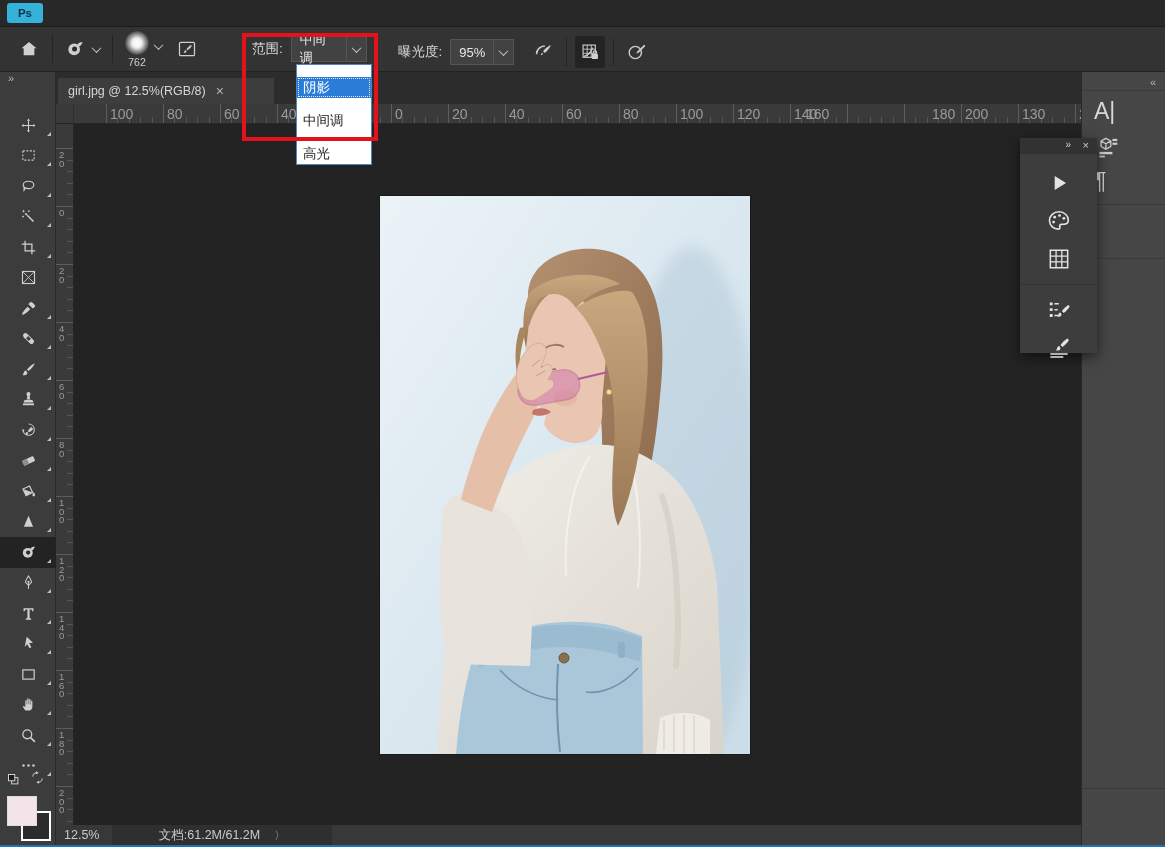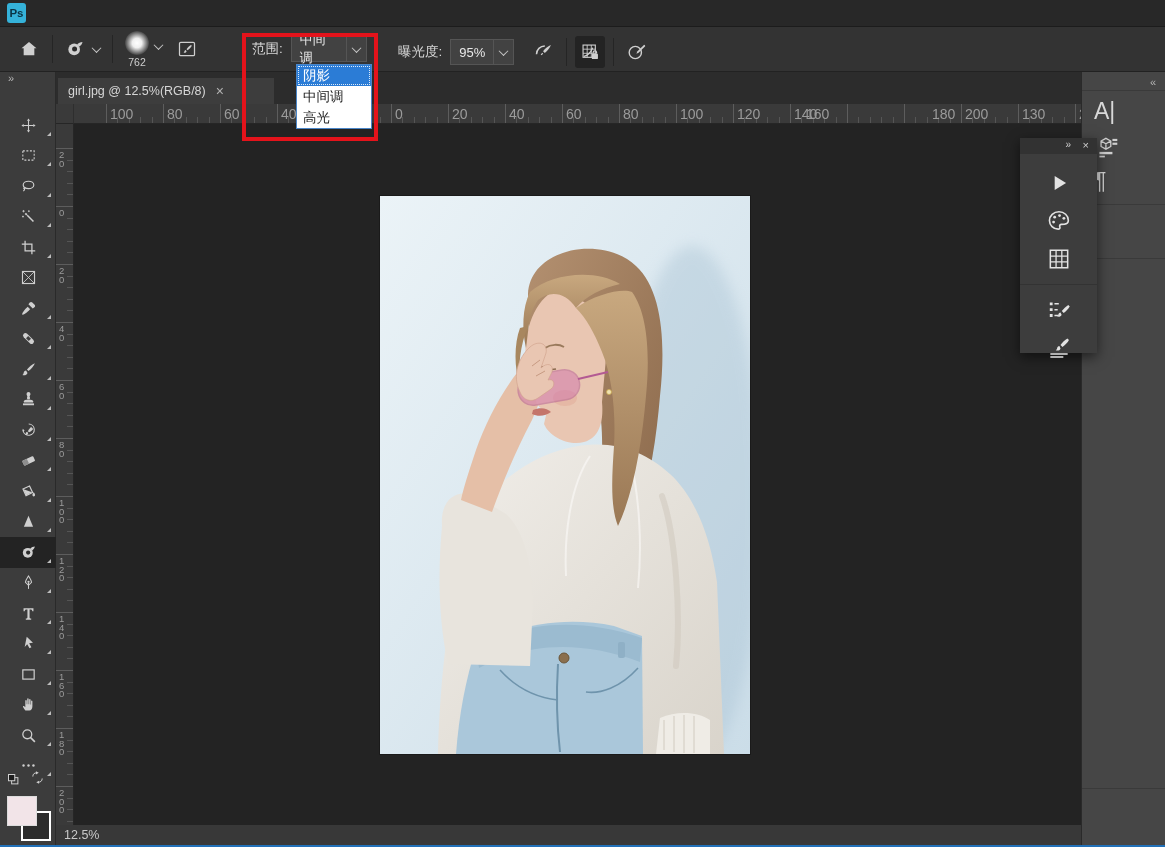--- a/index.html
+++ b/index.html
@@ -6,21 +6,21 @@
   *{box-sizing:border-box;}
   #app{position:relative;width:1165px;height:847px;overflow:hidden;
        background:#2b2b2b;font-family:"Liberation Sans",sans-serif;
        -webkit-font-smoothing:antialiased;}
   .icon{display:inline-block;line-height:0;color:#cfcfcf;}
   .icon svg{width:100%;height:100%;}
 
   
   .menubar{position:absolute;left:0;top:0;width:1165px;height:27px;background:#282828;
            border-bottom:1px solid #1c1c1c;display:flex;align-items:center;}
-  .ps-logo{width:19px;height:20px;margin:0 10px 0 7px;border-radius:3px;background:#35b2d9;
+  .ps-logo{width:36px;height:20px;margin:0 10px 0 7px;border-radius:3px;background:#35b2d9;
            color:#0a3344;font-size:11.5px;font-weight:bold;display:flex;align-items:center;justify-content:center;}
   .menu-items{display:flex;}
   .menu-item{color:#e2e2e2;font-size:13.5px;padding:0 13px;line-height:27px;cursor:default;}
 
   
   .optionsbar{position:absolute;left:0;top:27px;width:1165px;height:45px;background:#333333;
               border-bottom:1px solid #222;display:flex;align-items:center;}
   .obtn{height:32px;min-width:30px;display:flex;align-items:center;justify-content:center;padding:0 4px;}
   .obtn.pressed{background:#232323;border-radius:3px;}
   .vsep{width:1px;height:28px;background:#252525;margin:0 8px;display:inline-block;flex:none;}
@@ -107,21 +107,21 @@
   .fpanel-head{height:16px;background:#323232;position:relative;}
   .fpanel-collapse{position:absolute;right:26px;top:1px;color:#cfcfcf;font-size:10px;}
   .fpanel-close{position:absolute;right:8px;top:1px;color:#cfcfcf;font-size:11px;cursor:pointer;}
   .fpanel-body{display:flex;flex-direction:column;align-items:center;padding-top:10px;}
   .fpanel .pi{width:26px;height:26px;margin:6px 0;color:#e3e3e3;cursor:pointer;}
   .fpanel hr{width:100%;border:none;border-top:1px solid #333;margin:6px 0;}
 
   
   .range-popup{position:absolute;left:296px;top:64px;width:76px;background:#ffffff;
                border:1px solid #4a86c8;z-index:50;}
-  .dd-item{height:21px;line-height:21px;font-size:13.5px;color:#1b1b1b;padding-left:6px;cursor:pointer;}
+  .dd-item{height:21px;line-height:21px;font-size:13.5px;color:#1b1b1b;padding-left:6px;cursor:pointer;margin-top:12px;}
   .dd-item.sel{color:#fff;outline:1px dotted rgba(255,255,255,.85);outline-offset:-2px;}
   .red-box{position:absolute;left:242px;top:33px;width:136px;height:108px;border:4px solid #e4131b;
            z-index:60;pointer-events:none;}
   .bottom-edge{position:absolute;left:0;top:845px;width:1165px;height:2px;z-index:70;}
 </style>
 </head>
 <body>
 
 <div id="app">
 
@@ -510,20 +510,24 @@
       <path d="M152 170l8-6M156 180l9-5" stroke="#c79a82" stroke-width="1"></path>
       <circle cx="229" cy="196" r="2.5" fill="#f0e3b2" stroke="#caa94f" stroke-width=".8"></circle>
 
       <path d="M280 522C298 514 318 516 330 524L330 558 276 558Z" fill="#efece6"></path>
       <path d="M284 524v30M294 520v36M304 519v38M314 520v37" stroke="#ddd8cf" stroke-width="1.6"></path>
     </svg>
   </div>
 
   <div class="statusbar">
     <span class="zoomfield">12.5%</span>
+    <span class="docbox">
+      <span>文档:61.2M/61.2M</span>
+      <span class="doc-expand">〉</span>
+    </span>
   </div>
 
   <div class="dock">
     <span class="dock-collapse">«</span>
     <hr style="top:18px">
     <div class="dock-items">
         <div class="dock-item dock-glyph" style="top: 26px;">A|</div>
         <div class="dock-item" style="top: 62px;"><span class="icon" style="width: 26px; height: 26px;"><svg viewBox="0 0 24 24">
               <path d="M6.5 6.5 11 4l4.5 2.5v5L11 14 6.5 11.5zM6.5 6.5 11 9l4.5-2.5M11 9v5" fill="none" stroke="currentColor" stroke-width="1.2"></path>
               <rect x="17" y="4.5" width="4.5" height="2" fill="currentColor"></rect>

